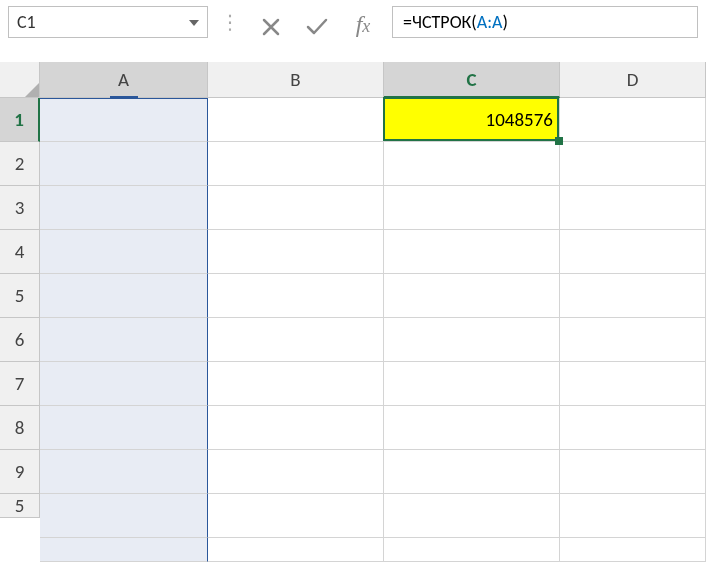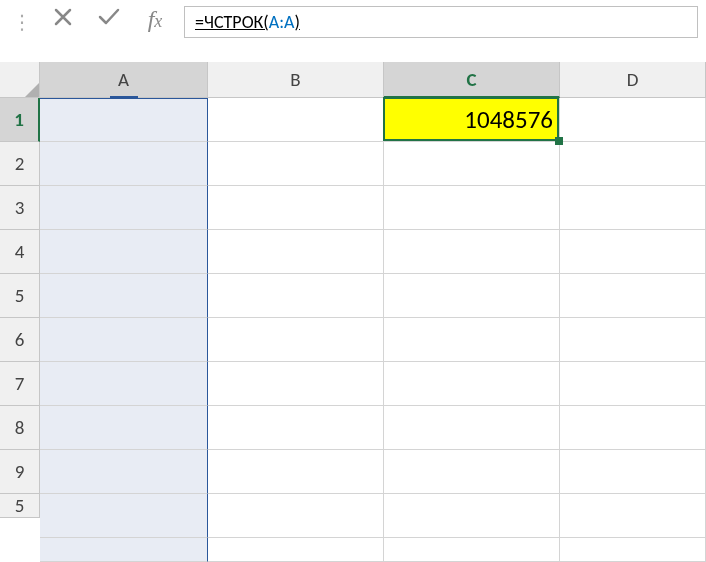--- a/index.html
+++ b/index.html
@@ -48,21 +48,21 @@
     }
     .fb-buttons {
       display: flex;
       align-items: center;
       gap: 4px;
     }
     .fb-btn {
       width: 42px;
       height: 32px;
       display: flex;
-      align-items: flex-start;
+      align-items: flex-end;
       justify-content: center;
       cursor: pointer;
     }
     .fx-label {
       font-style: italic;
       font-family: "Times New Roman", serif;
       font-size: 24px;
       color: #888;
     }
     .formula-input {
@@ -71,21 +71,20 @@
       border: 1px solid #c0c0c0;
       background: #fff;
       padding: 0 10px;
       font-size: 18px;
       display: flex;
       align-items: center;
       font-family: Calibri, Arial, sans-serif;
     }
     .formula-fn {
       color: #000;
-      text-decoration: underline;
     }
     .formula-ref {
       color: #0070c0;
     }
 
     .sheet-area {
       position: relative;
       margin-top: 18px;
     }
     .corner {
@@ -169,21 +168,21 @@
     }
     .cell-row.partial {
       height: 24px;
       overflow: hidden;
     }
     .cell {
       height: 100%;
       border-right: 1px solid #d4d4d4;
       border-bottom: 1px solid #d4d4d4;
       background: #fff;
-      font-size: 25px;
+      font-size: 19px;
       display: flex;
       align-items: center;
       justify-content: flex-end;
       padding: 0 6px;
       color: #000;
     }
     .cell.col-A-sel {
       background: #e8ecf4;
       border-right: 1px solid #2b579a;
     }
@@ -210,20 +209,28 @@
       position: absolute;
       background: #2b579a;
       height: 3px;
       z-index: 5;
     }
   </style>
 </head>
 <body>
 
 <div class="formula-bar">
+  <div class="name-box">
+    <span class="value">C1</span>
+    <span class="dropdown-arrow">
+      <svg width="10" height="6" viewBox="0 0 10 6">
+          <path d="M0 0 L5 6 L10 0 Z" fill="#666"></path>
+        </svg>
+    </span>
+  </div>
   <div class="divider-dots">⋮</div>
   <div class="fb-buttons">
     <div class="fb-btn">
       <svg width="22" height="22" viewBox="0 0 22 22">
           <path d="M4 4 L18 18 M18 4 L4 18" stroke="#888" stroke-width="2.5" fill="none" stroke-linecap="round"></path>
         </svg>
     </div>
     <div class="fb-btn">
       <svg width="24" height="22" viewBox="0 0 24 22">
           <path d="M3 11 L9 17 L21 4" stroke="#888" stroke-width="2.5" fill="none" stroke-linecap="round" stroke-linejoin="round"></path>

